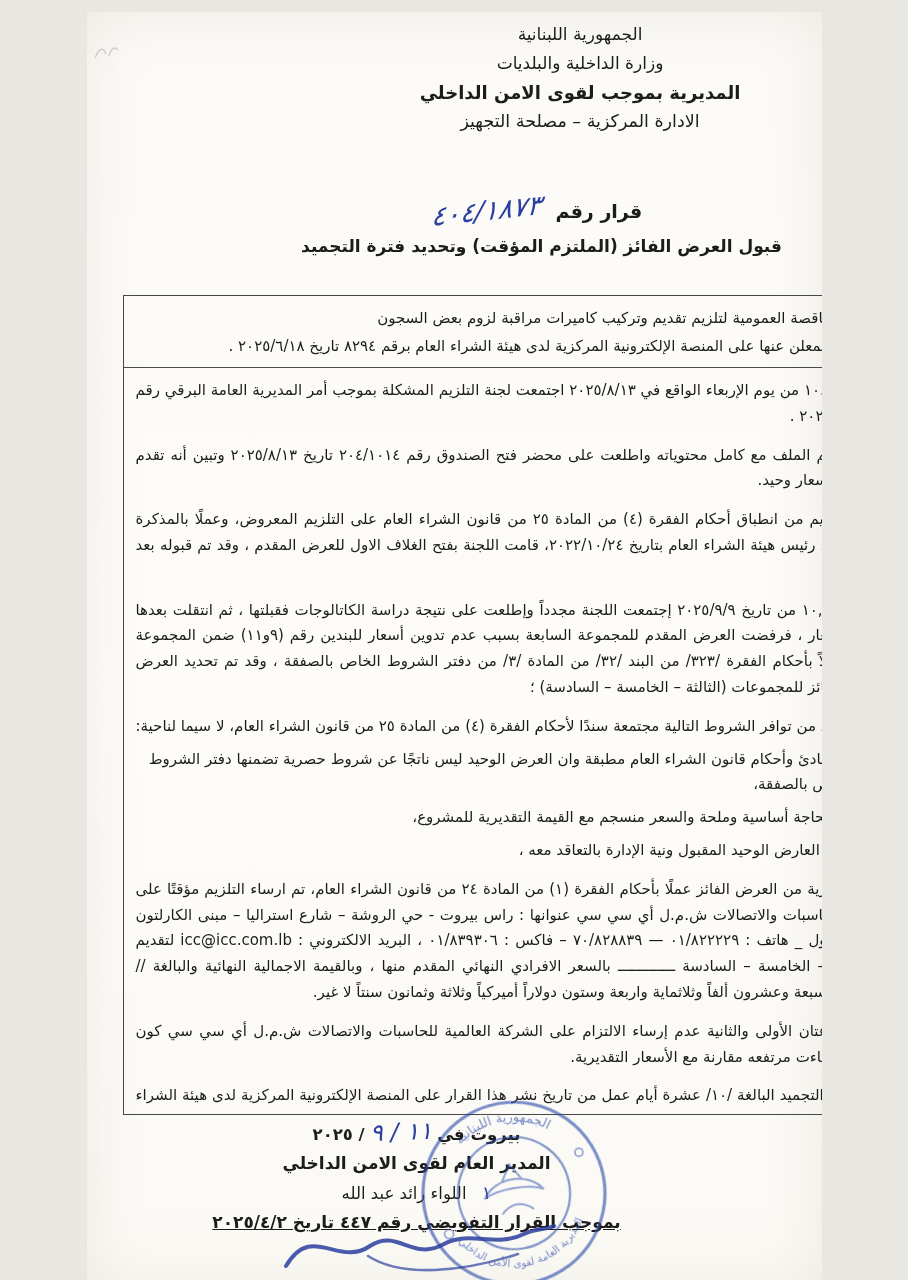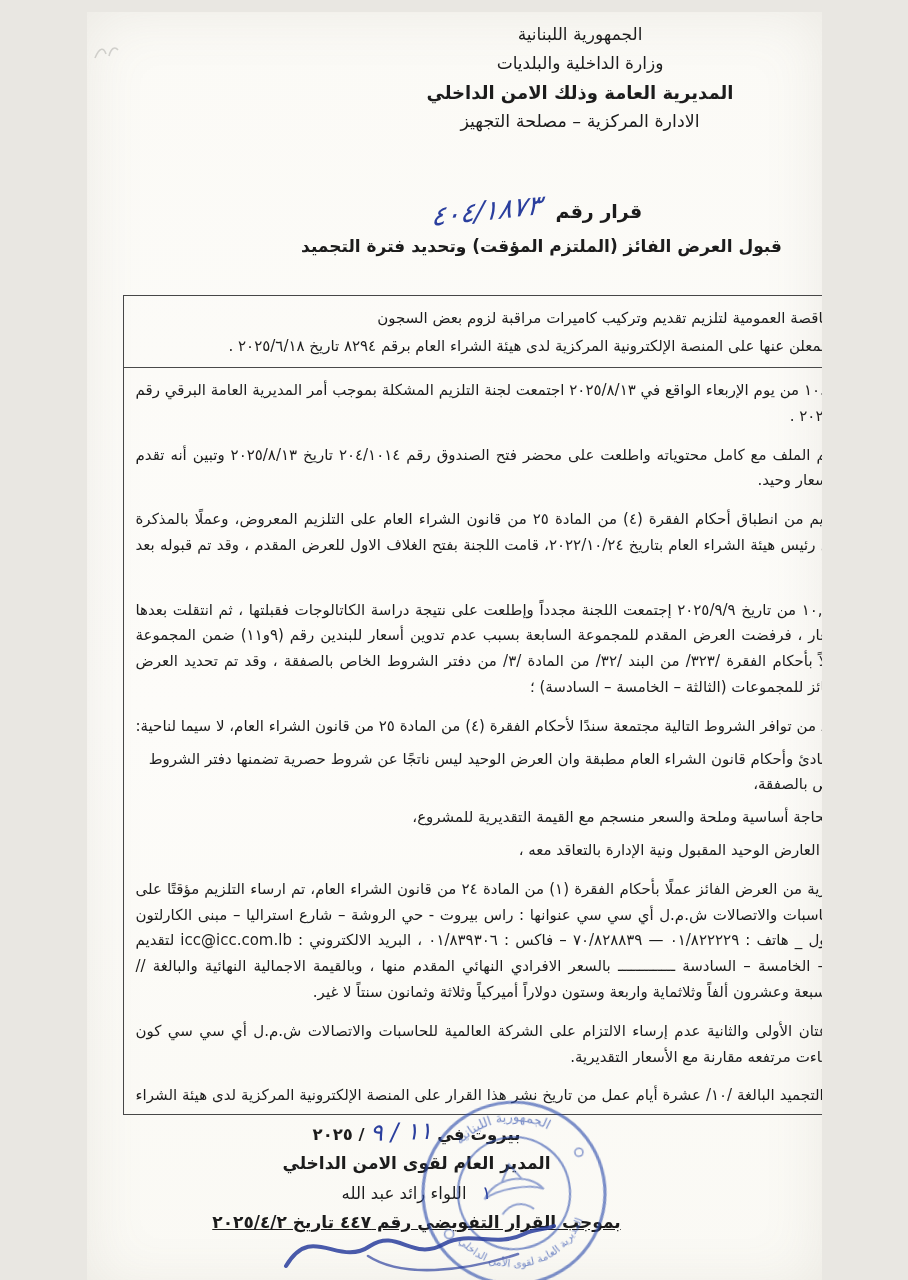--- a/index.html
+++ b/index.html
@@ -53,21 +53,21 @@
 
 <div class="paper">
 
   <svg class="pencil-mark" viewBox="0 0 30 26">
     <path d="M4,20 C9,8 13,10 15,16 M18,18 C20,10 24,8 27,12" fill="none" stroke="#8a8a86" stroke-width="1.6"></path>
   </svg>
 
   <div class="letterhead">
     <div class="lh1">الجمهورية اللبنانية</div>
     <div class="lh2">وزارة الداخلية والبلديات</div>
-    <div class="lh3">المديرية العامة وذلك الامن الداخلي</div>
+    <div class="lh3">المديرية بموجب لقوى الامن الداخلي</div>
     <div class="lh4">الادارة المركزية – مصلحة التجهيز</div>
   </div>
 
   <div class="decision">
     <span class="label">قرار رقم</span>
     <span class="hw">٤٠٤/١٨٧٣</span>
   </div>
 
   <div class="doc-title">قبول العرض الفائز (الملتزم المؤقت) وتحديد فترة التجميد</div>
 

